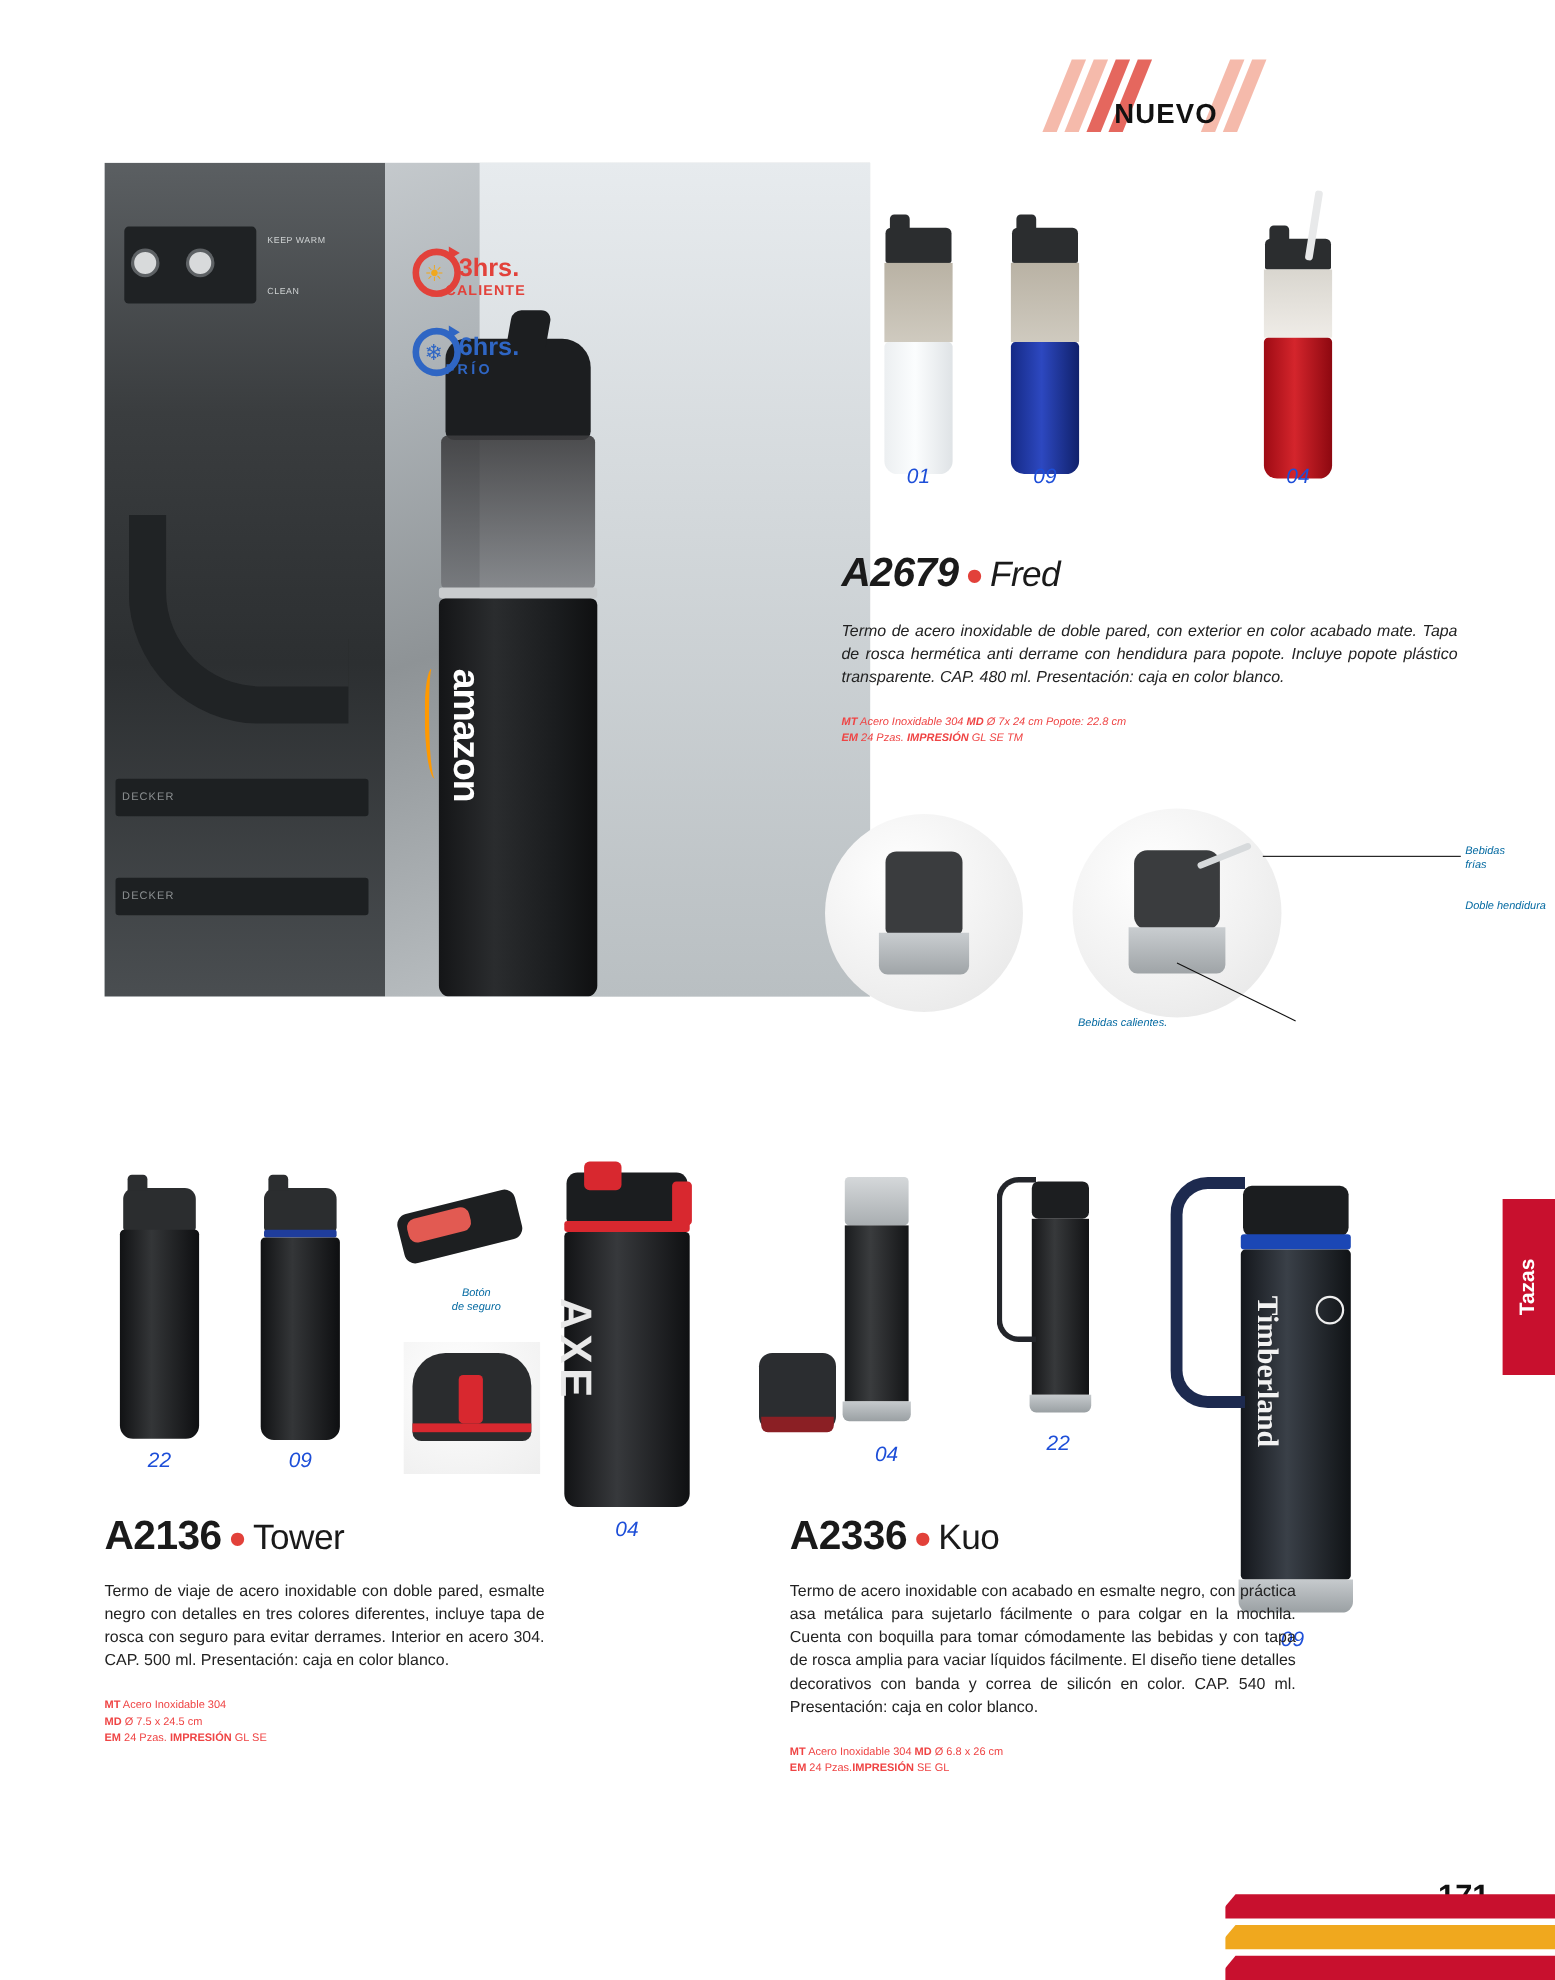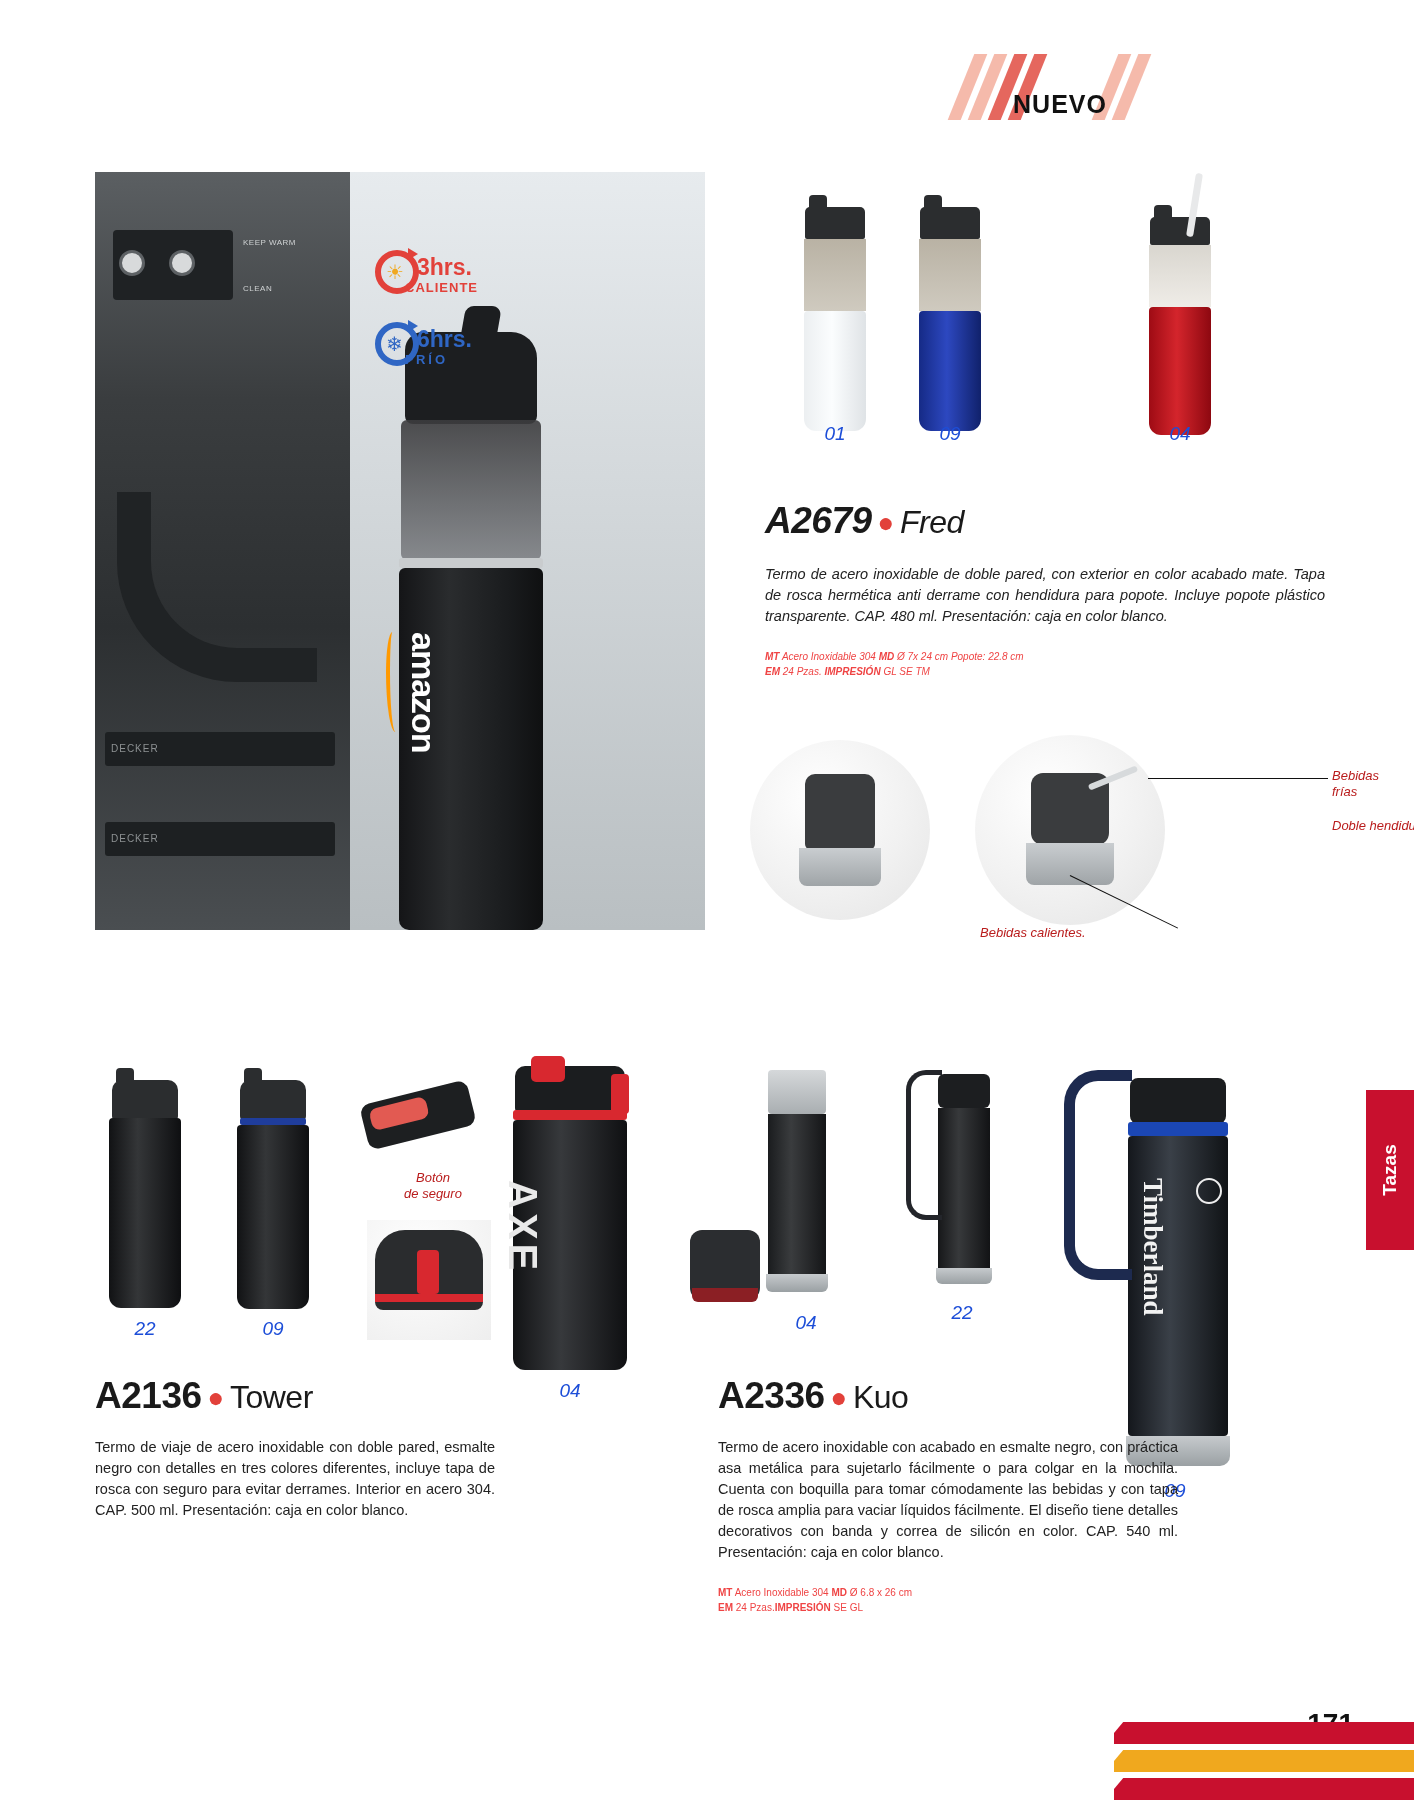--- a/index.html
+++ b/index.html
@@ -25,24 +25,23 @@
   .nuevo-stripes i:nth-child(4){ left:66px; background:#e2574c; opacity:.9;}
   .nuevo-stripes i:nth-child(5){ left:150px; }
   .nuevo-stripes i:nth-child(6){ left:170px; }
   .nuevo-text {
     position:absolute; left:0; right:0; top:40px; text-align:center;
     font-size:25px; font-weight:bold; letter-spacing:1px; color:#111;
   }
 
   
   .hero {
-    position:absolute; left:95px; top:148px; width:610px; height:758px;
+    position:absolute; left:95px; top:148px; width:696px; height:758px;
     background: linear-gradient(160deg,#cfd3d6 0%, #aeb4b8 28%, #8e9396 55%, #c9ced1 100%);
     overflow:hidden;
-    margin-top:24px;
   }
   .hero-machine {
     position:absolute; left:0; top:0; width:255px; height:758px;
     background: linear-gradient(180deg,#5b5f62 0%, #3a3d3f 30%, #2c2f31 60%, #4a4e51 100%);
   }
   .hero-machine .panel {
     position:absolute; left:18px; top:58px; width:120px; height:70px;
     background:#1f2224; border-radius:4px;
   }
   .hero-machine .knob {
@@ -132,21 +131,21 @@
   .sw-code { position:absolute; width:100%; text-align:center; font-style:italic; font-size:19px; color:#1d4ed8; }
 
   
   .prod-title { font-size:37px; font-weight:bold; letter-spacing:-.5px; }
   .prod-title .dot { color:#e2413a; font-size:28px; vertical-align:middle; padding:0 6px; }
   .prod-title .name { font-weight:normal; font-size:32px; }
   .prod-desc { font-size:14.5px; line-height:1.45; text-align:justify; color:#222; }
   .prod-specs { font-size:10px; line-height:1.5; color:#ef4444; }
   .prod-specs b { font-weight:bold; }
 
-  .callout { font-style:italic; font-size:13px; color:#b91c1c; line-height:1.25; }
+  .callout { font-style:italic; font-size:10px; color:#0369a1; line-height:1.25; }
 
   
   .detail-circle {
     position:absolute; border-radius:50%;
     background: radial-gradient(circle at 38% 32%, #ffffff 0%, #f1f1f1 55%, #e4e4e4 100%);
   }
   .dc-cap {
     position:absolute; left:50%; transform:translateX(-50%);
     background:#3a3c3e; border-radius:10px 10px 6px 6px;
   }
@@ -337,20 +336,36 @@
       <div style="position:absolute; left:60px; top:120px; transform:rotate(90deg); transform-origin:left top; color:#e9e9e9; font-size:40px; font-weight:bold; letter-spacing:4px;">AXE</div>
       <div class="sw-code" style="top:320px;">04</div>
     </div>
   </div>
 
   <div style="position:absolute; left:95px; top:1375px; width:400px;">
     <div class="prod-title">
       <span>A2136</span><span class="dot">●</span><span class="name">Tower</span>
     </div>
     <div class="prod-desc" style="margin-top:20px;">Termo de viaje de acero inoxidable con doble pared, esmalte negro con detalles en tres colores diferentes, incluye tapa de rosca con seguro para evitar derrames. Interior en acero 304. CAP. 500 ml. Presentación: caja en color blanco.</div>
+    <div class="prod-specs" style="margin-top:22px;">
+      <div>
+        <b>MT</b>
+        <span>Acero Inoxidable 304</span>
+      </div>
+      <div>
+        <b>MD</b>
+        <span>Ø 7.5 x 24.5 cm</span>
+      </div>
+      <div>
+        <b>EM</b>
+        <span>24 Pzas.</span>
+        <b>IMPRESIÓN</b>
+        <span>GL SE</span>
+      </div>
+    </div>
   </div>
 
   <div style="position:absolute; left:730px; top:1060px; width:570px; height:540px;">
     <div class="sw" style="left:0; top:10px; width:150px; height:260px;">
       <div style="position:absolute; left:38px; top:0; width:58px; height:44px; background:linear-gradient(180deg,#d5d8da,#a9aeb1); border-radius:4px;"></div>
       <div style="position:absolute; left:38px; top:44px; width:58px; height:160px; background:linear-gradient(90deg,#1a1c1e,#3a3c3e 40%,#141517);"></div>
       <div style="position:absolute; left:36px; top:204px; width:62px; height:18px; background:linear-gradient(180deg,#c6cacd,#9aa0a3); border-radius:0 0 6px 6px;"></div>
       <div style="position:absolute; left:-40px; top:160px; width:70px; height:70px; background:#2b2d30; border-radius:12px;"></div>
       <div style="position:absolute; left:-38px; top:218px; width:66px; height:14px; background:#8b1f24; border-radius:0 0 6px 6px;"></div>
       <div class="sw-code" style="top:242px; left:46px; width:60px;">04</div>

